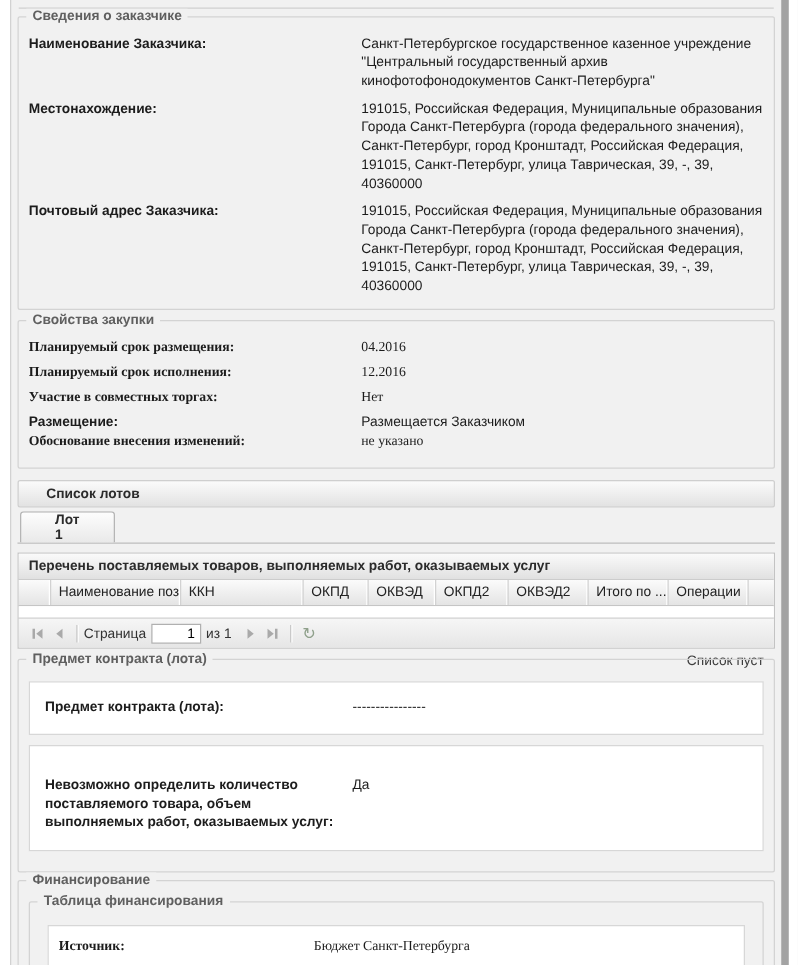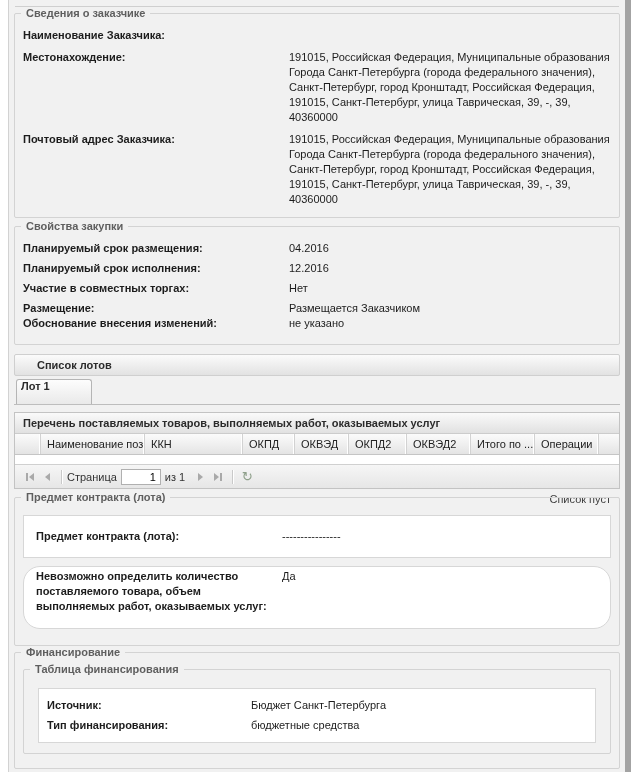--- a/index.html
+++ b/index.html
@@ -22,21 +22,21 @@
 
   
   .panel-header { height:22px; margin-top:9px; border:1px solid #cfcfcf; border-radius:2px;
     background:linear-gradient(#fbfbfb,#e2e2e2); display:flex; align-items:center;
     padding:0 22px; font-weight:bold; color:#2b2b2b; }
 
   
   .tab-strip { height:27px; border-bottom:1px solid #bdbdbd; display:flex; align-items:flex-end; margin-top:2px; }
   .tab { height:25px; width:76px; border:1px solid #b5b5b5; border-bottom:none;
     border-radius:3px 3px 0 0; background:linear-gradient(#fdfdfd,#e9e9e9);
-    display:flex; padding:0 4px; font-weight:bold; color:#2b2b2b; margin-left:2px; }
+    display:flex; align-items:center; padding:0 27px; font-weight:bold; color:#2b2b2b; margin-left:2px; }
 
   
   .grid { border:1px solid #c3c3c3; margin-top:7px; background:#ffffff; }
   .grid-title { height:21px; background:linear-gradient(#fafafa,#e1e1e1);
     border-bottom:1px solid #cccccc; display:flex; align-items:center; padding:0 8px;
     font-weight:bold; color:#2b2b2b; }
   .grid-head { display:flex; height:21px; background:linear-gradient(#fbfbfb,#e4e4e4);
     border-bottom:1px solid #c5c5c5; }
   .gcell { border-right:1px solid #d2d2d2; box-shadow:inset -1px 0 0 #ffffff;
     display:flex; align-items:center; padding:0 6px; color:#222; white-space:nowrap; overflow:hidden; }
@@ -57,32 +57,33 @@
   .refresh { color:#8fa08b; font-size:13px; line-height:13px; }
   .tspacer { flex:1; }
   .empty-text { color:#3d3d3d; padding-right:3px;margin-top:44px; }
 
   
   .wbox { background:#ffffff; border:1px solid #d7d7d7; margin:5px 8px 8px 8px; padding:13px 8px 13px 12px; }
   .wbox .lbl { width:246px; }
   .finbox { background:#ffffff; border:1px solid #d7d7d7; margin:4px 6px 8px 6px; padding:9px 8px 4px 8px; }
   .finbox .frow { margin-bottom:5px; }
   .finbox .lbl { width:204px; }
-  .nested { margin:4px 8px 8px 8px; padding-bottom:2px; } .mb7{margin-bottom:7px;} .mb5{margin-bottom:5px;}
+  .nested { margin:4px 8px 8px 8px; padding-bottom:2px; } .mb7{margin-bottom:7px;} .mb5{margin-bottom:5px;font-family:Liberation Serif, serif;}
 </style>
 </head>
 <body>
 
 <div class="outer">
   <div class="top-cut"></div>
 
   <div class="fieldset" style="margin-top:6px; padding-bottom:10px;">
     <span class="legend">Сведения о заказчике</span>
     <div class="frow mb7">
       <span class="lbl">Наименование Заказчика:</span>
+      <span class="val">Санкт-Петербургское государственное казенное учреждение "Центральный государственный архив кинофотофонодокументов Санкт-Петербурга"</span>
     </div>
     <div class="frow mb7">
       <span class="lbl">Местонахождение:</span>
       <span class="val">191015, Российская Федерация, Муниципальные образования Города Санкт-Петербурга (города федерального значения), Санкт-Петербург, город Кронштадт, Российская Федерация, 191015, Санкт-Петербург, улица Таврическая, 39, -, 39, 40360000</span>
     </div>
     <div class="frow">
       <span class="lbl">Почтовый адрес Заказчика:</span>
       <span class="val">191015, Российская Федерация, Муниципальные образования Города Санкт-Петербурга (города федерального значения), Санкт-Петербург, город Кронштадт, Российская Федерация, 191015, Санкт-Петербург, улица Таврическая, 39, -, 39, 40360000</span>
     </div>
   </div>
@@ -165,21 +166,21 @@
   </div>
 
   <div class="fieldset" style="padding:12px 0 8px 0;">
     <span class="legend">Предмет контракта (лота)</span>
     <div class="wbox">
       <div class="frow">
         <span class="lbl">Предмет контракта (лота):</span>
         <span class="val">----------------</span>
       </div>
     </div>
-    <div class="wbox" style="padding-top:2px; padding-bottom:14px;border-radius:17px;">
+    <div class="wbox" style="padding-top:24px; padding-bottom:14px;">
       <div class="frow">
         <span class="lbl">Невозможно определить количество поставляемого товара, объем выполняемых работ, оказываемых услуг:</span>
         <span class="val">Да</span>
       </div>
     </div>
   </div>
 
   <div class="fieldset" style="margin-top:6px; padding:12px 0 6px 0;">
     <span class="legend">Финансирование</span>
     <div class="fieldset nested">

